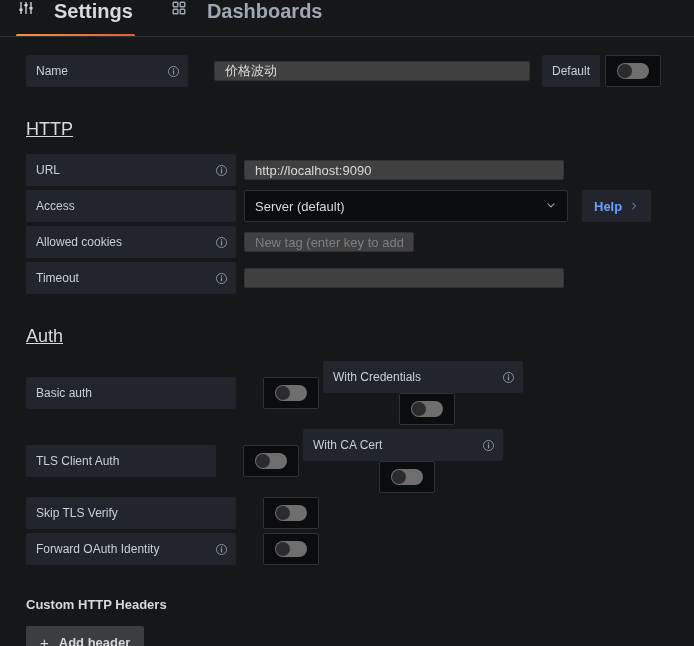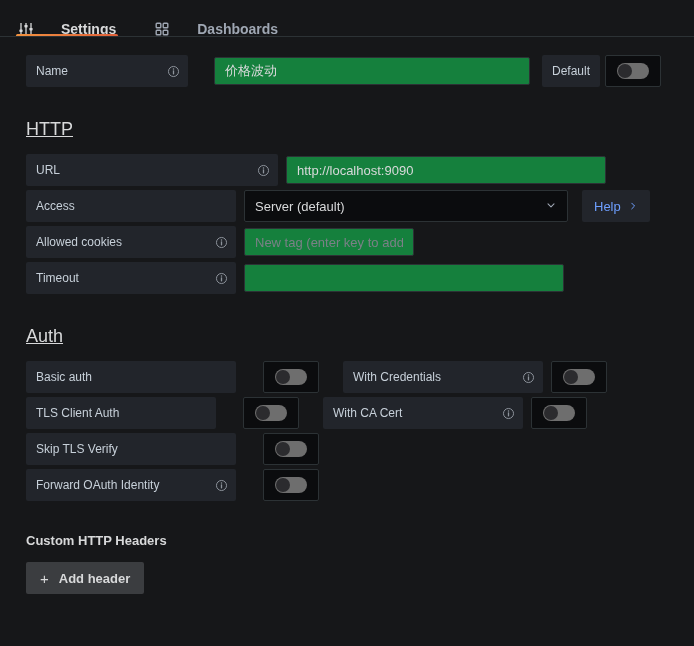--- a/index.html
+++ b/index.html
@@ -23,25 +23,25 @@
   }
   .tabbar::after {
     content: "";
     position: absolute;
     left: 0; right: 0; bottom: 0;
     height: 1px;
     background: #2c3235;
   }
   .tab {
     display: flex;
-    align-items: flex-end;
-    gap: 27px;
+    align-items: flex-start;
+    gap: 20px;
     padding: 0 14px 0 2px;
     margin-right: 22px;
-    font-size: 14px;
+    font-size: 20px;
     font-weight: bold;
     color: #9fa7b3;
     cursor: pointer;
     position: relative;
   }
   .tab.active { color: #d8d9da; }
   .tab.active .tab-underline {
     position: absolute;
     left: 0; right: 12px; bottom: 0;
     height: 3px;
@@ -83,22 +83,22 @@
     font-weight: normal;
     color: #c7d0d9;
     flex: none;
   }
   .label .lbl-text { flex: 1 1 auto; white-space: nowrap; }
   .label .info { margin-left: 10px; flex: none; }
 
   .info svg { display: block; }
 
   input.field {
-    height: 28px;
-    background: #15803d;
+    height: 20px;
+    background: #404040;
     border: 1px solid #2c3235;
     border-radius: 2px;
     color: #d8d9da;
     font-size: 13px;
     font-family: "Liberation Sans", sans-serif;
     padding: 0 10px;
     outline: none;
   }
   input.field::placeholder { color: #7b8087; }
 
@@ -120,21 +120,21 @@
   
   .help-btn {
     height: 32px;
     margin-left: 14px;
     padding: 0 12px;
     background: #22252b;
     border: none;
     border-radius: 2px;
     color: #6e9fff;
     font-size: 13px;
-    font-weight: normal;
+    font-weight: bold;
     font-family: "Liberation Sans", sans-serif;
     display: flex;
     align-items: center;
     gap: 7px;
     cursor: pointer;
   }
 
   
   .switch-box {
     height: 32px;
@@ -159,21 +159,21 @@
     position: absolute;
     left: 1px; top: 1px;
     width: 14px; height: 14px;
     border-radius: 50%;
     background: #2b2b2e;
   }
 
   
   .auth-row { display: flex; align-items: center; margin-bottom: 4px; }
   .auth-col-left { display: flex; align-items: center; gap: 19px; }
-  .auth-col-right { display: flex; align-items: center; margin-left: 24px; }
+  .auth-col-right { display: flex; align-items: center; margin-left: 4px; flex-direction: column; }
 
   
   .custom-title {
     font-size: 13px;
     font-weight: bold;
     color: #d8d9da;
     margin: 0 0 14px 0;
   }
   .add-btn {
     height: 32px;
@@ -254,21 +254,21 @@
       <span class="switch"></span>
     </div>
   </div>
 
   <div class="gap-lg"></div>
 
   
   <h2 class="section-title">HTTP</h2>
 
   <div class="row">
-    <div class="label" style="width:252px">
+    <div class="label" style="width:210px">
       <span class="lbl-text">URL</span>
       <span class="info">
         <svg width="13" height="13" viewBox="0 0 16 16">
           <circle cx="8" cy="8" r="6.2" fill="none" stroke="#8e949c" stroke-width="1.2"></circle>
           <circle cx="8" cy="4.9" r="0.95" fill="#8e949c"></circle>
           <rect x="7.2" y="6.6" width="1.6" height="5" rx="0.6" fill="#8e949c"></rect>
         </svg>
       </span>
     </div>
     <input class="field" style="width: 320px; margin-left: 8px;" value="http://localhost:9090">

